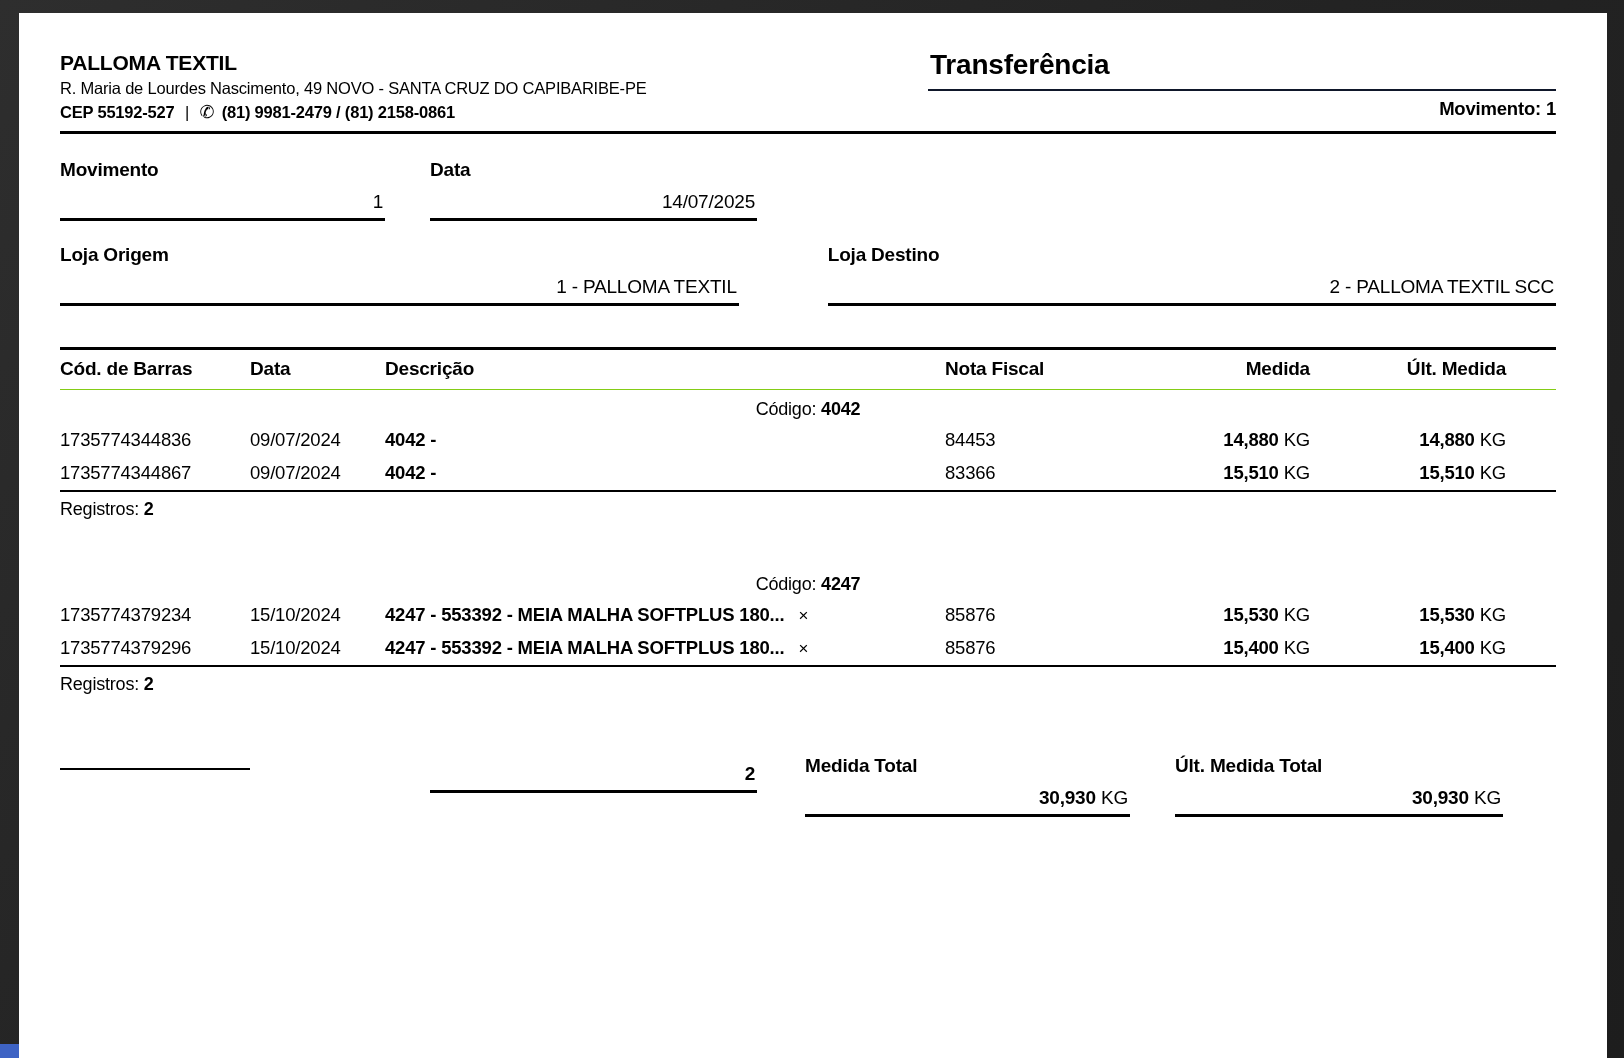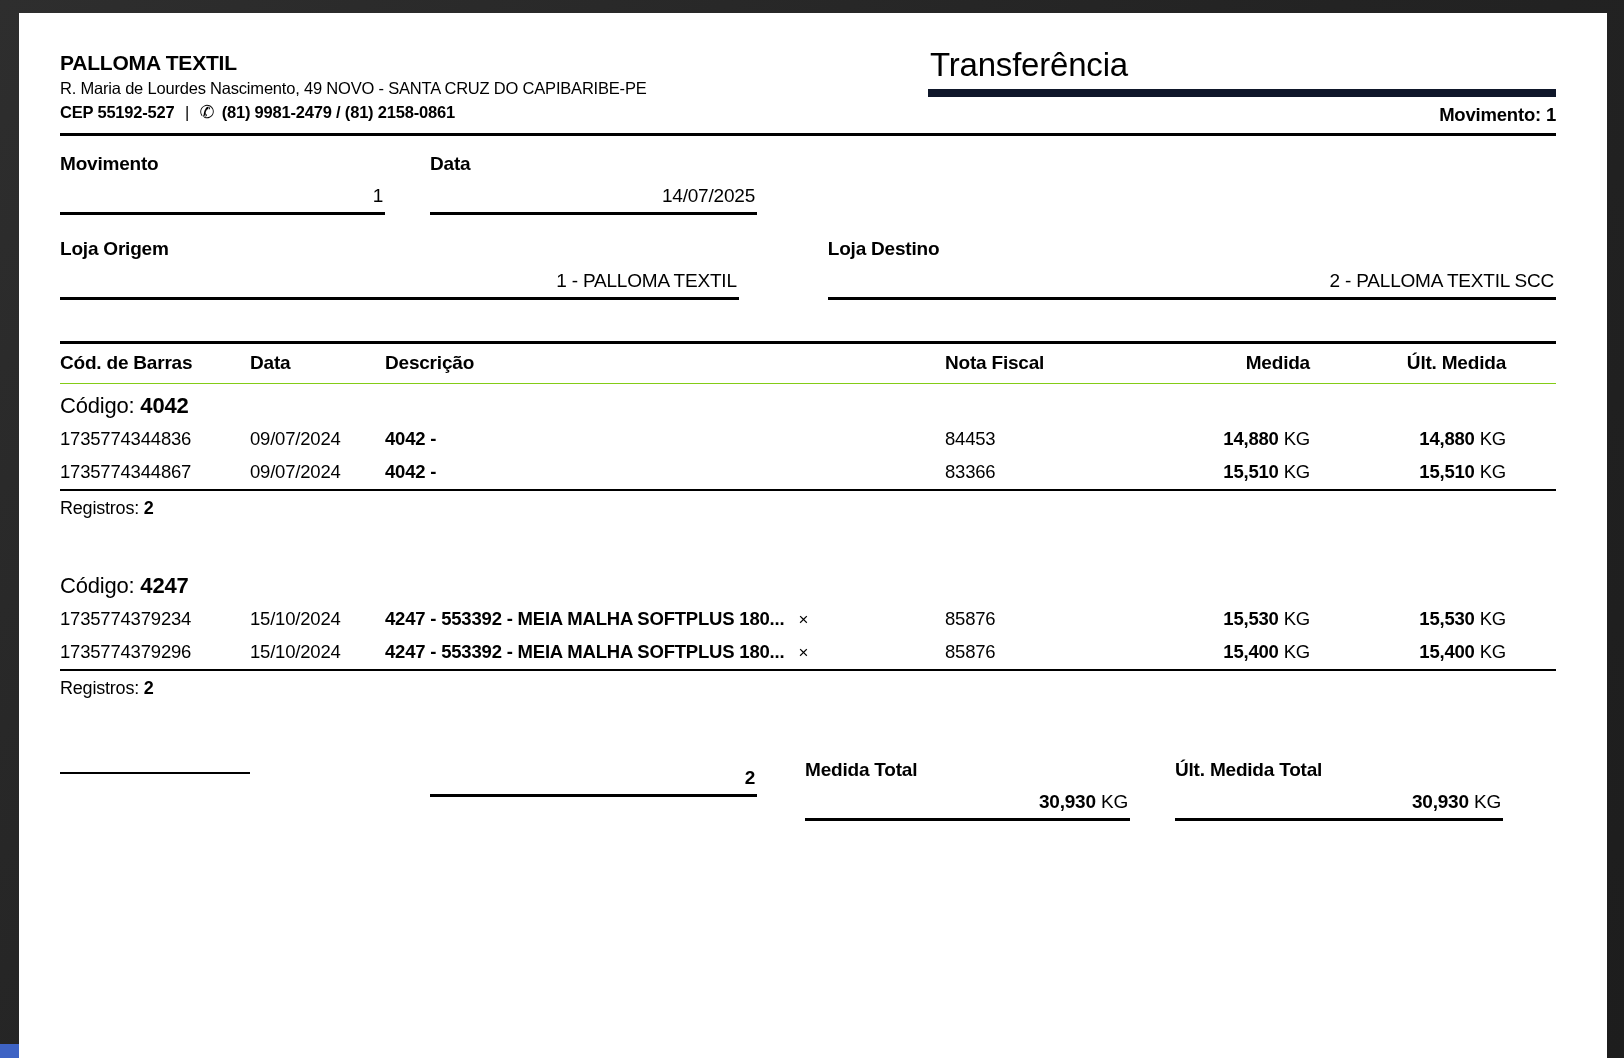--- a/index.html
+++ b/index.html
@@ -27,31 +27,31 @@
   
   .doc-header { display: flex; gap: 25px; }
   .company { width: 820px; padding-top: 3px; }
   .company-name { font-size: 21px; font-weight: bold; line-height: 26px; }
   .company-address { font-size: 16.5px; font-weight: normal; line-height: 23px; margin-top: 1px; }
   .company-contact { font-size: 16.5px; font-weight: bold; line-height: 24px; }
   .company-contact .sep { padding: 0 6px; font-weight: normal; }
   .phone-icon { font-weight: normal; font-size: 18px; padding-right: 3px; }
   .title-block { margin-left: auto; width: 628px; }
   .doc-title {
-    font-size: 33px; font-weight: normal; line-height: 32px;
+    font-size: 28px; font-weight: bold; line-height: 32px;
     padding: 2px 0 8px 2px;
-    border-bottom: 8px solid #0f172a;
+    border-bottom: 2px solid #0f172a;
   }
   .movement-line { text-align: right; font-size: 18.5px; font-weight: bold; margin-top: 7px; }
 
   .full-rule { border-top: 3px solid #000; margin-top: 7px; }
 
   
   .field-row { display: flex; }
-  .row1 { margin-top: 16px; }
+  .row1 { margin-top: 24px; }
   .row2 { margin-top: 22px; gap: 44px; }
   .f-label { font-size: 19px; font-weight: bold; line-height: 24px; }
   .f-value {
     font-size: 19px; text-align: right; line-height: 22px;
     padding: 9px 2px 5px 0;
     border-bottom: 3px solid #000;
   }
   .f-mov  { width: 325px; margin-right: 45px; }
   .f-data { width: 327px; }
   .f-orig { width: 700px; margin-right: 45px; }
@@ -70,21 +70,21 @@
     padding: 8px 0 9px;
     font-size: 19px; font-weight: bold;
   }
   .c4 { text-align: left; }
   .c5, .c6 { text-align: right; padding-right: 50px; }
   .t-row { padding: 5px 0 6px; font-size: 18.5px; }
   .t-row .desc { font-weight: bold; }
   .x-mark { font-weight: normal; font-size: 17px; padding-left: 14px; }
   .num-b { font-weight: bold; }
   .unit { font-weight: normal; }
-  .code-row { padding: 9px 0 4px; font-size: 22px; }
+  .code-row { padding: 9px 0 4px; font-size: 18px; text-align: center; }
   .code-row b, .registros-row b { font-weight: bold; }
   .registros-row { border-top: 2px solid #000; padding: 7px 0 8px; font-size: 18px; }
   .group-gap { height: 37px; }
 
   
   .totals-row { display: flex; margin-top: 51px; align-items: flex-start; }
   .empty-line { width: 190px; height: 16px; border-bottom: 2px solid #000; margin-right: 180px; }
   .total-block .f-value { font-weight: bold; }
   .tb1 { width: 327px; margin-right: 48px; }
   .tb2 { width: 325px; margin-right: 45px; }

